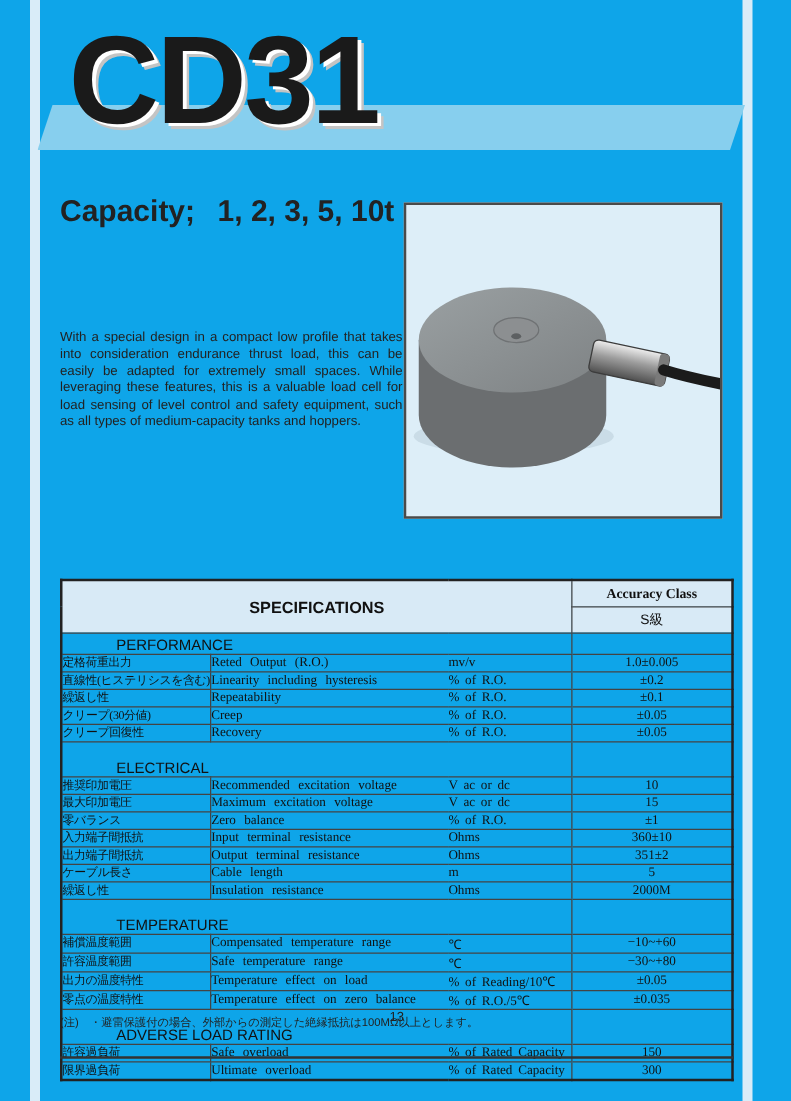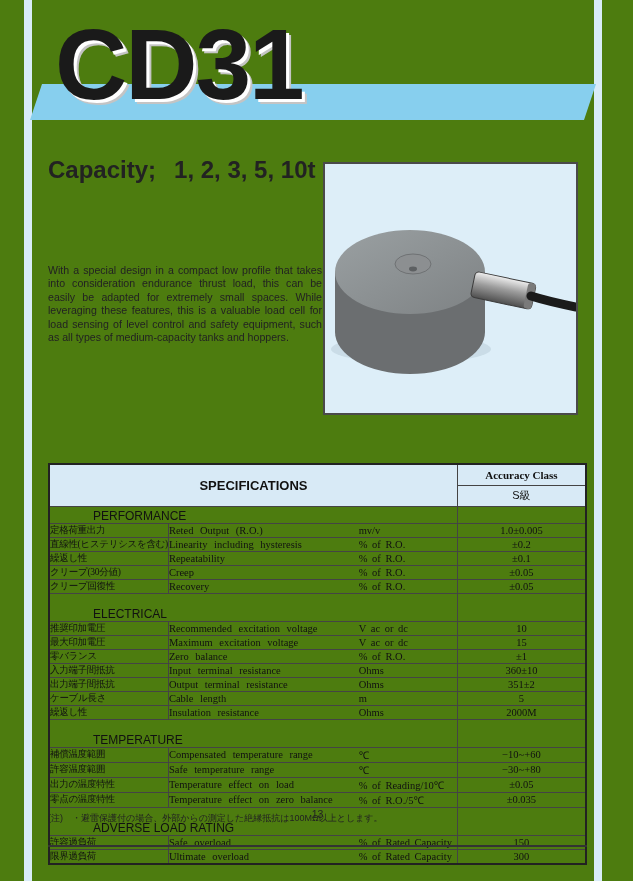--- a/index.html
+++ b/index.html
@@ -1,18 +1,18 @@
 <!DOCTYPE html>
 <html><head>
 <meta charset="utf-8">
 <style>
   * { margin:0; padding:0; box-sizing:border-box; }
   html,body { background:#ffffff; }
   body { font-family:"Liberation Sans", sans-serif; }
-  .page { position:relative; width:633px; height:881px; background:#4d7c0f; overflow:hidden; margin:0 auto; }
+  .page { position:relative; width:633px; height:881px; background:#0ea5e9; overflow:hidden; margin:0 auto; }
 
   
   .rail { position:absolute; top:0; bottom:0; width:8px; background:#d9ecf8; }
   .rail-left  { left:24px; }
   .rail-right { left:594px; }
 
   
   .band { position:absolute; left:30px; top:84px; width:566px; height:36px; background:#87cfee;
           clip-path:polygon(12px 0, 100% 0, calc(100% - 12px) 100%, 0 100%); }
   .model { position:absolute; left:55px; top:14px; font-size:100px; line-height:1; font-weight:bold;

